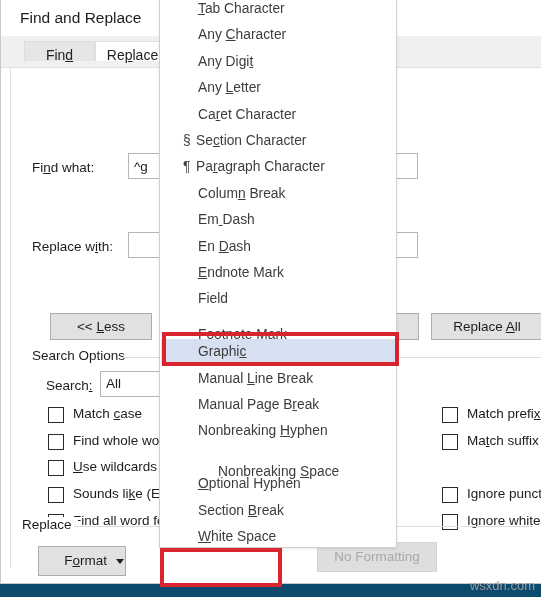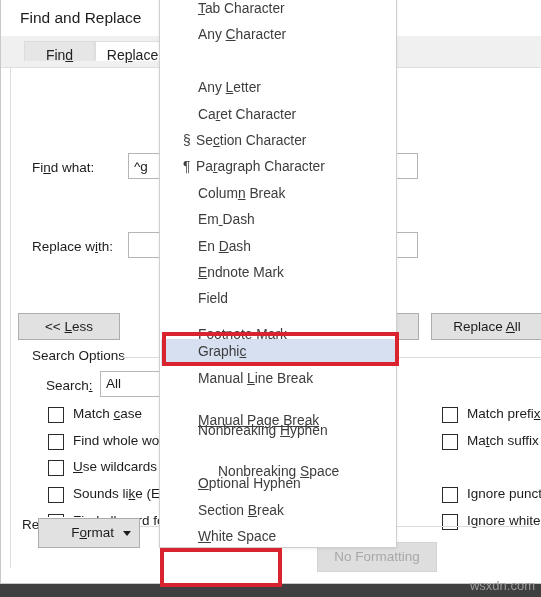--- a/index.html
+++ b/index.html
@@ -9,21 +9,21 @@
   }
   body {
     font-family: "Liberation Sans", sans-serif;
     -webkit-font-smoothing: antialiased;
   }
   #screen {
     position: relative;
     width: 541px;
     height: 597px;
     overflow: hidden;
-    background: #404040;
+    background: #0c4a6e;
   }
 
   
   .dialog {
     position: absolute;
     left: 0px;
     top: -12px;
     width: 560px;
     height: 596px;
     background: #ffffff;
@@ -140,21 +140,21 @@
     font-family: "Liberation Sans", sans-serif;
     white-space: nowrap;
   }
   .btn.disabled {
     color: #a8a8a8;
     background: #dedede;
     border-color: #d4d4d4;
     margin-left: 26px;
   }
 
-  #btnLess { left: 7px; top: 245px; width: 102px; height: 27px; line-height: 25px; }
+  #btnLess { left: 39px; top: 245px; width: 102px; height: 27px; line-height: 25px; }
   #btnReplaceAll { left: 420px; top: 245px; width: 112px; height: 27px; line-height: 25px; }
   #btnHiddenMid { left: 384px; top: 245px; width: 24px; height: 27px; line-height: 25px; }
 
   
   .group-title {
     position: absolute;
     font-size: 13.5px;
     color: #1c1c1c;
     background: #ffffff;
     padding-right: 6px;
@@ -201,21 +201,21 @@
   
   #replaceGroupTitle { left: 21px; top: 528px; }
   .group-rule2 {
     position: absolute;
     left: 73px;
     top: 537px;
     width: 459px;
     height: 1px;
     background: #dcdcdc;
   }
-  #btnFormat { left: 37px; top: 529px; width: 102px; height: 30px; line-height: 28px; padding-left: 24px; }
+  #btnFormat { left: 37px; top: 557px; width: 88px; height: 30px; line-height: 28px; padding-left: 24px; }
   #btnSpecial { left: 165px; top: 553px; width: 112px; height: 30px; line-height: 28px; }
   #btnNoFormatting { left: 290px; top: 553px; width: 120px; height: 30px; line-height: 28px; }
   .caret {
     display: inline-block;
     margin-left: 5px;
     border-left: 4px solid transparent;
     border-right: 4px solid transparent;
     border-top: 5px solid #1c1c1c;
     vertical-align: middle;
   }
@@ -357,33 +357,34 @@
     <div class="group-rule2"></div>
 
     <div class="btn" id="btnFormat">F<u>o</u>rmat <span class="caret"></span></div>
     <div class="btn disabled" id="btnNoFormatting">No Formatting</div>
 
   </div>
 
   <div class="dropdown" id="specialMenu">
       <div class="dd-item" style="top: 3px;"><span><u>T</u>ab Character</span></div>
       <div class="dd-item" style="top: 29.4px;"><span>Any <u>C</u>haracter</span></div>
+      <div class="dd-item" style="top: 55.8px;"><span>Any Digi<u>t</u></span></div>
       <div class="dd-item" style="top: 82.2px;"><span>Any <u>L</u>etter</span></div>
       <div class="dd-item" style="top: 108.6px;"><span>Ca<u>r</u>et Character</span></div>
       <div class="dd-item" style="top: 135px;"><span class="glyph">§</span><span>Se<u>c</u>tion Character</span></div>
       <div class="dd-item" style="top: 161.4px;"><span class="glyph">¶</span><span>Pa<u>r</u>agraph Character</span></div>
       <div class="dd-item" style="top: 187.8px;"><span>Colum<u>n</u> Break</span></div>
       <div class="dd-item" style="top: 214.2px;"><span>Em<u> </u>Dash</span></div>
       <div class="dd-item" style="top: 240.6px;"><span>En <u>D</u>ash</span></div>
       <div class="dd-item" style="top: 267px;"><span><u>E</u>ndnote Mark</span></div>
       <div class="dd-item" style="top: 293.4px;"><span>Field</span></div>
       <div class="dd-item" style="top: 319.8px; margin-top: 9px;"><span><u>F</u>ootnote Mark</span></div>
       <div class="dd-item selected" style="top: 346.2px;"><span>Graphi<u>c</u></span></div>
       <div class="dd-item" style="top: 372.6px;"><span>Manual <u>L</u>ine Break</span></div>
-      <div class="dd-item" style="top: 415px; text-decoration: underline;"><span>Manual Page B<u>r</u>eak</span></div>
+      <div class="dd-item" style="top: 399px;"><span>Manual Page B<u>r</u>eak</span></div>
       <div class="dd-item" style="top: 425.4px;"><span>Nonbreaking <u>H</u>yphen</span></div>
       <div class="dd-item" style="top: 466px; margin-left: 20px;"><span>Nonbreaking <u>S</u>pace</span></div>
       <div class="dd-item" style="top: 478.2px;"><span><u>O</u>ptional Hyphen</span></div>
       <div class="dd-item" style="top: 504.6px;"><span>Section <u>B</u>reak</span></div>
       <div class="dd-item" style="top: 531px;"><span><u>W</u>hite Space</span></div>
     </div>
 
   <div class="redbox" id="redboxGraphic"></div>
   <div class="redbox" id="redboxSpecial"></div>
 

